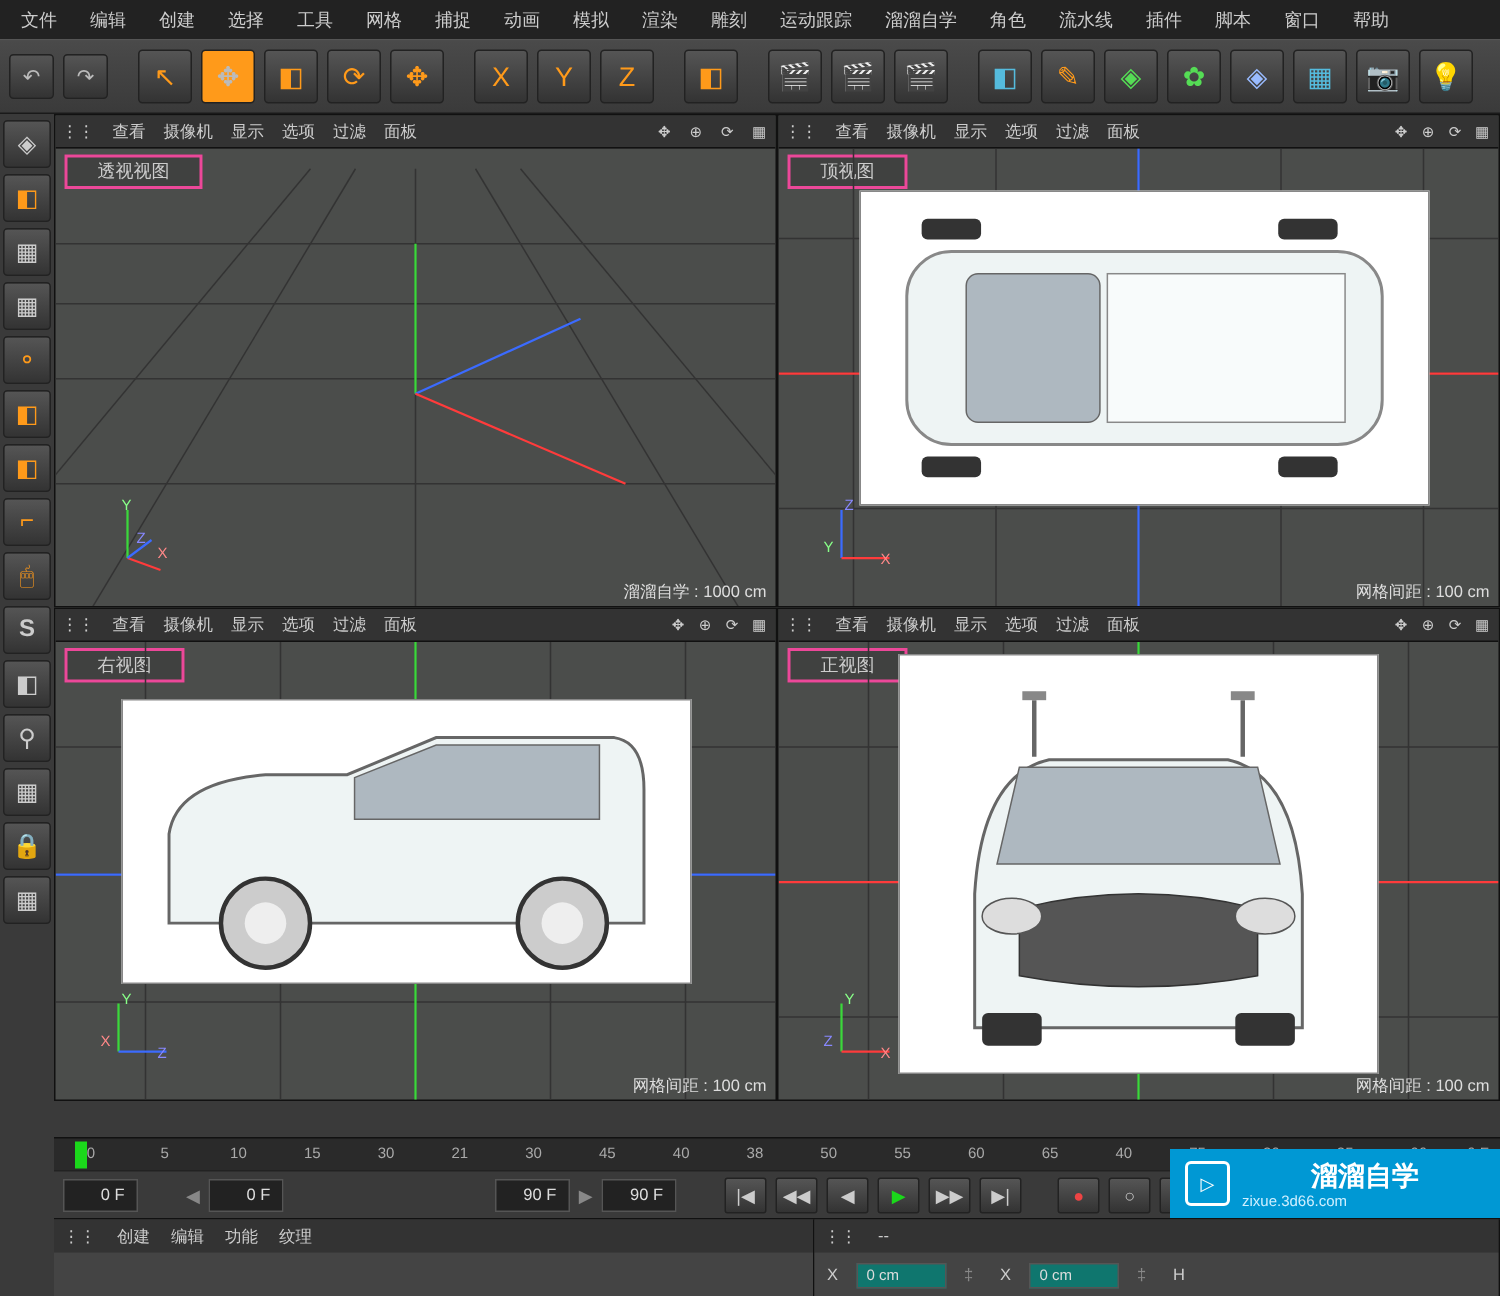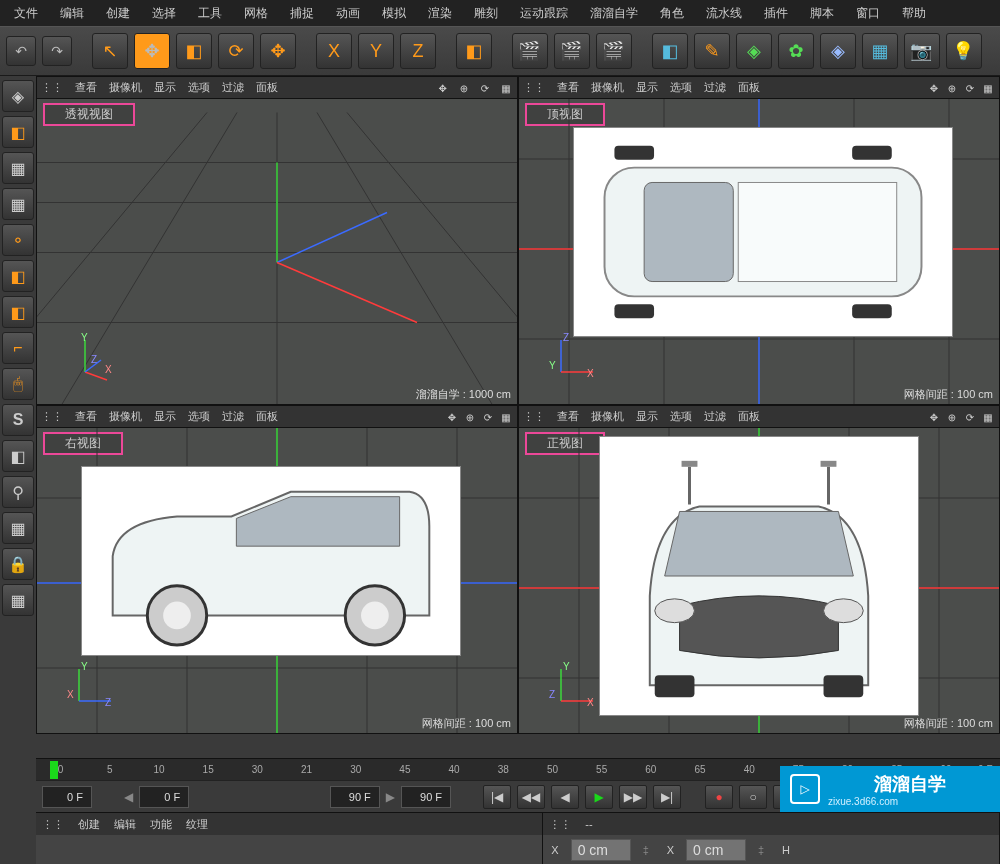--- a/index.html
+++ b/index.html
@@ -209,26 +209,26 @@
 .bp-body {
   height: 30px;
   display: flex;
   align-items: center;
   gap: 12px;
   padding: 0 8px;
   font-size: 11px;
   background: #444;
 }
 .coord-input {
-  background: #737373;
+  background: #0f766e;
   border: 1px solid #555;
   color: #ddd;
   padding: 2px 6px;
   width: 60px;
-  font-size: 14px;
+  font-size: 10px;
 }
 
 .brand {
   position: absolute;
   right: 0; bottom: 52px;
   width: 220px; height: 46px;
   background: #0098d4;
   color: #fff;
   display: flex;
   align-items: center;

